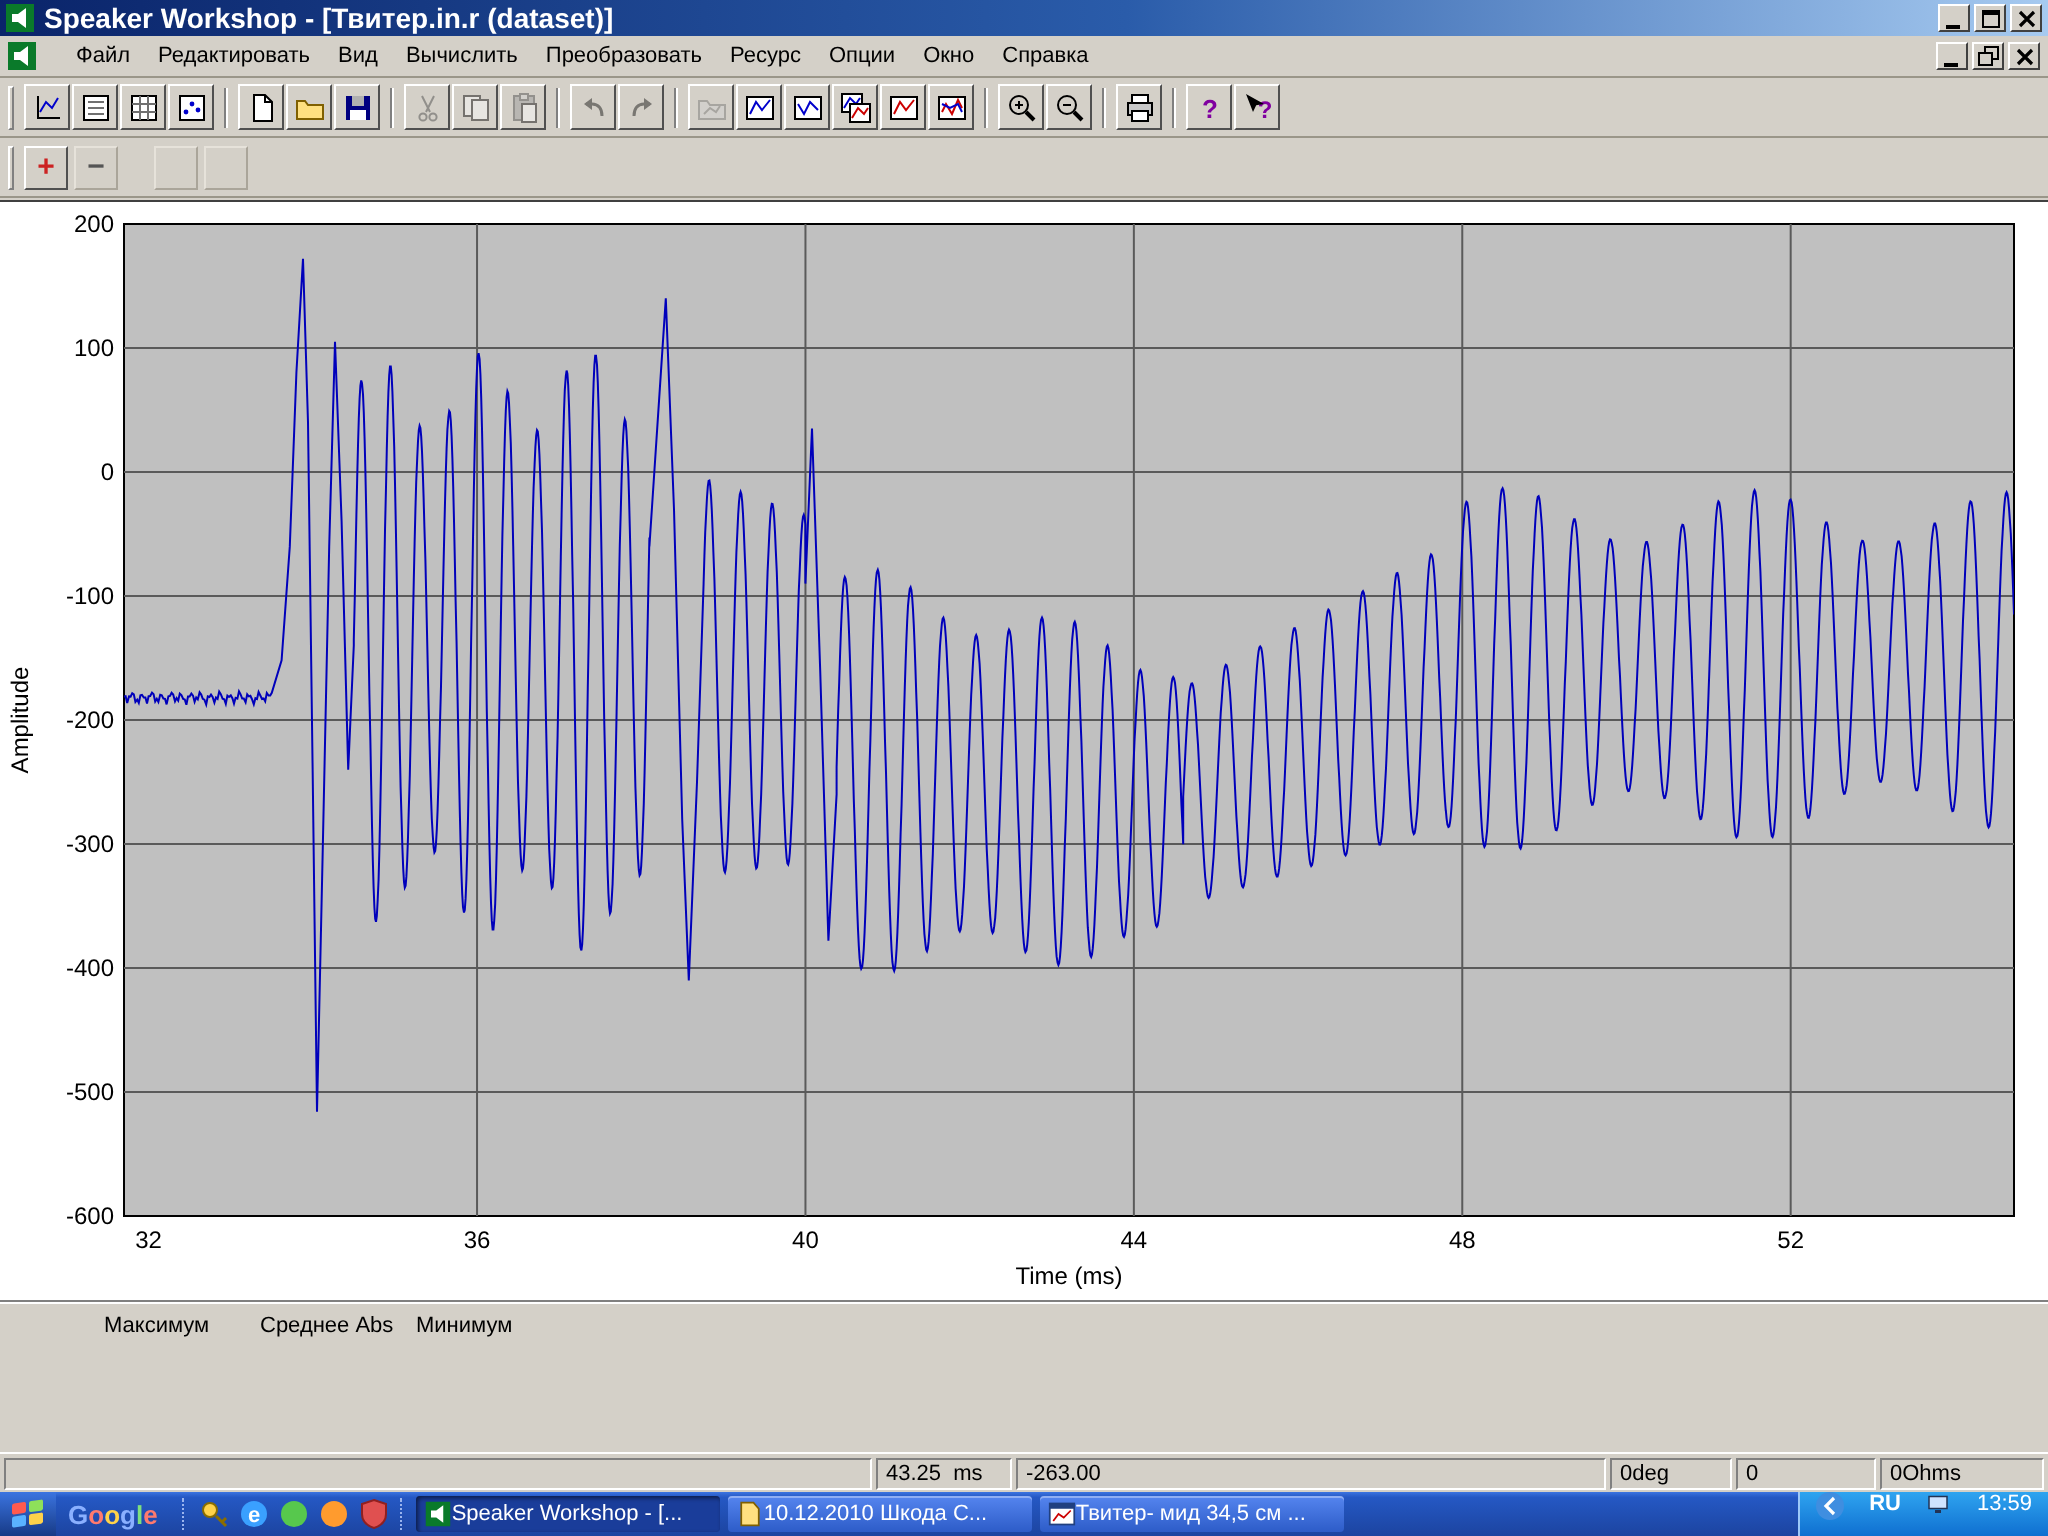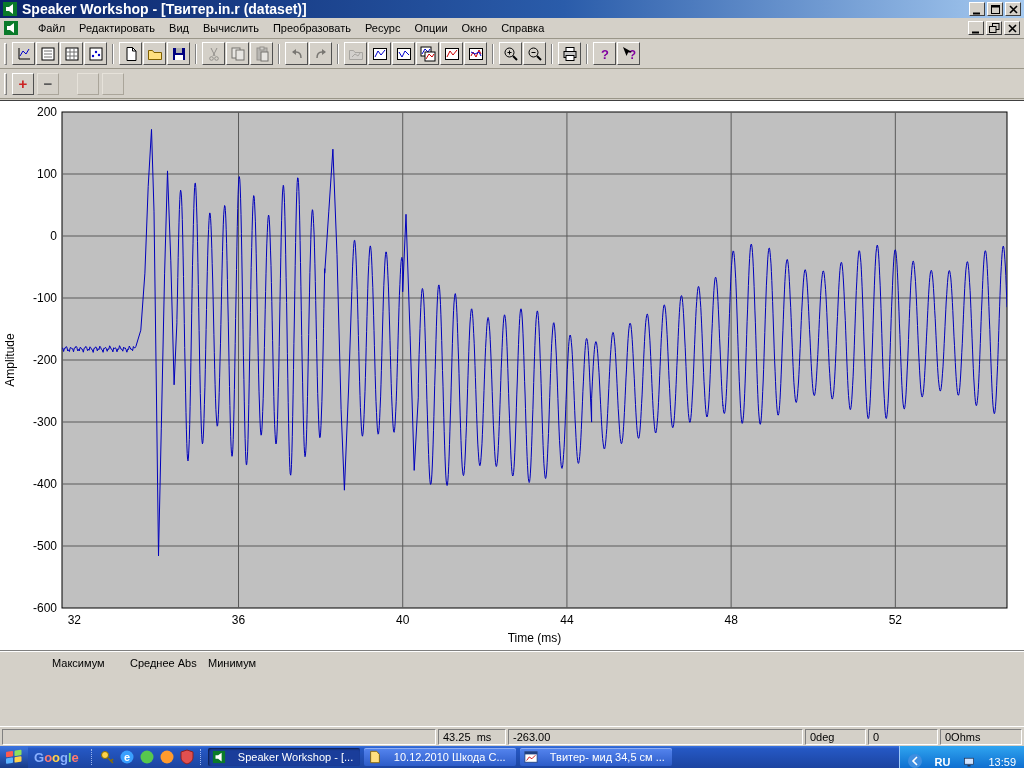--- a/index.html
+++ b/index.html
@@ -61,26 +61,26 @@
     padding:1px 0 0 4px;color:#000;white-space:pre;overflow:hidden}
 
   
   .taskbar{position:absolute;top:746px;left:0;width:1024px;height:22px;
     background:linear-gradient(#3b74e0 0%,#2558c4 12%,#1c44a0 100%);display:flex;align-items:center;gap:2px}
   .start-btn{width:28px;height:22px;border:0;background:linear-gradient(#3useless);background:linear-gradient(#3b74e0,#173a86);
     display:inline-flex;align-items:center;justify-content:center;padding:0}
   .google-band{display:flex;align-items:center;height:22px;padding:0 8px 0 4px;font-size:13px;font-weight:bold;letter-spacing:0}
   .tb-sep{width:3px;height:16px;border-left:1px dotted #9ab4ee;margin:0 2px}
   .ql-btn{width:18px;height:18px;border:0;background:transparent;padding:1px;display:inline-flex;align-items:center;justify-content:center}
-  .task-btn{width:152px;height:18px;margin:0 1px;border:0;border-radius:2px;display:inline-flex;align-items:center;gap:12px;
+  .task-btn{width:152px;height:18px;margin:0 1px;border:0;border-radius:2px;display:inline-flex;align-items:center;gap:0;
     padding:8px 4px;color:#fff;font-size:11px;overflow:hidden;white-space:nowrap;
     background:linear-gradient(#5585ef,#2d5cc8);box-shadow:inset 0 1px 0 rgba(255,255,255,.35)}
   .task-btn.active{background:#1a3d9a;box-shadow:inset 1px 1px 2px rgba(0,0,0,.55)}
   .task-label{overflow:hidden;text-overflow:clip;white-space:nowrap}
-  .tray{margin-left:auto;height:22px;display:flex;align-items:flex-end;gap:13px;padding:0 8px 0 8px;
+  .tray{margin-left:auto;height:22px;display:flex;align-items:flex-start;gap:13px;padding:0 8px 0 8px;
     background:linear-gradient(#2fa4f0,#0f6fd0);border-left:1px solid #9cc8f8}
   .tray-lang{color:#fff;font-weight:bold}
   .tray-time{color:#fff}
   .tray-chevron{width:14px;height:14px;border:0;border-radius:7px;background:#3f8ee0;display:inline-flex;align-items:center;justify-content:center;padding:0}
   .tray-ico{display:inline-flex;align-items:center}
 </style>
 </head>
 <body>
 
 <div class="window">

